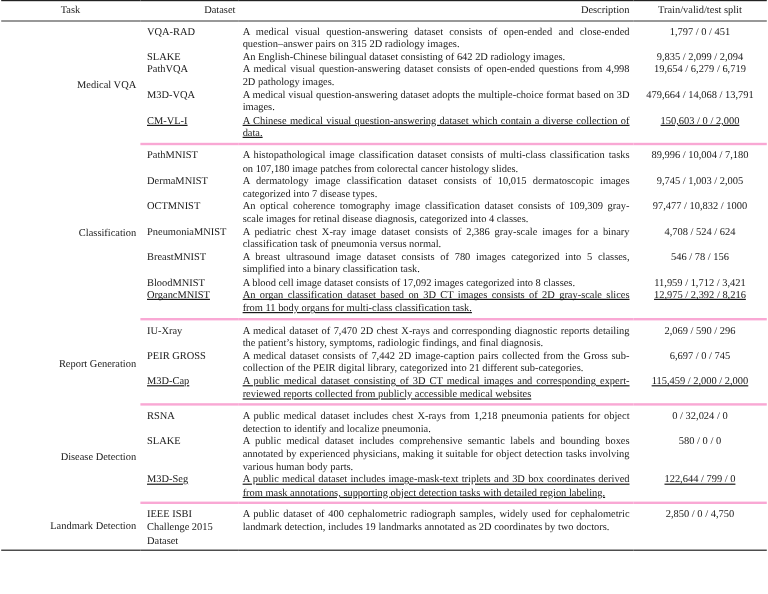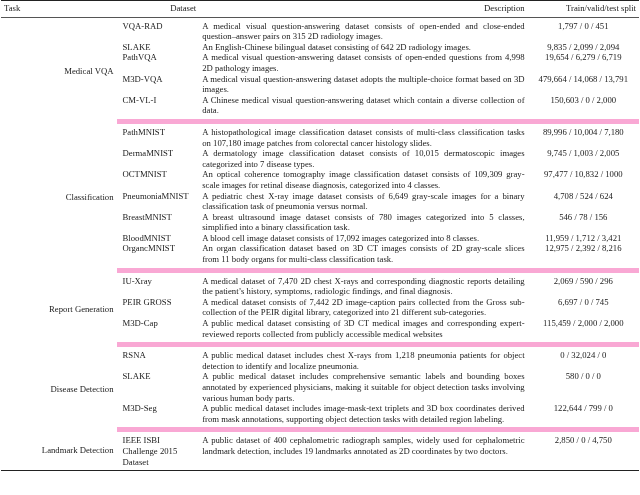--- a/index.html
+++ b/index.html
@@ -1,28 +1,28 @@
 <!DOCTYPE html>
 <html><head>
 <meta charset="utf-8">
 <style>
   html, body { margin: 0; padding: 0; background: #ffffff; }
   body { width: 640px; height: 495px; overflow: hidden; font-family: "Liberation Serif", serif; color: #1a1a1a; }
   table { border-collapse: collapse; width: 638px; margin-left: 1px; font-size: 8.7px; line-height: 10.6px; }
   thead th { font-weight: normal; text-align: right; padding: 2px 3px 3px 3px; border-top: 1.6px solid #222; border-bottom: 1px solid #555; }
-  thead th.c-task { text-align: left; }
-  thead th.c-split { }
+  thead th.c-task { text-align: center; }
+  thead th.c-split { text-align: center; }
   td { vertical-align: top; padding: 0 3px; }
   td.c-task { text-align: right; vertical-align: middle; width: 112px; }
   td.c-ds { width: 74px; padding-left: 6px; }
   td.c-desc { width: 333px; text-align: justify; }
   td.c-split { width: 106px; text-align: center; white-space: nowrap; }
   tr.first td { padding-top: 3px; }
   tr.last td { padding-bottom: 3px; }
-  tr.group-end td { border-bottom: 5px solid #f9a8d4; }
+  tr.group-end td { border-bottom: 2px solid #f9a8d4; text-decoration: underline; }
   tr.table-end td { border-bottom: 1.6px solid #222; }
 </style>
 </head>
 <body>
 
 <table>
   <thead>
     <tr>
       <th class="c-task">Task</th>
       <th class="c-ds">Dataset</th>
@@ -68,21 +68,21 @@
         <td class="c-desc">A dermatology image classification dataset consists of 10,015 dermatoscopic images categorized into 7 disease types.</td>
         <td class="c-split">9,745 / 1,003 / 2,005</td>
       </tr>
       <tr class="">
         <td class="c-ds">OCTMNIST</td>
         <td class="c-desc">An optical coherence tomography image classification dataset consists of 109,309 gray-scale images for retinal disease diagnosis, categorized into 4 classes.</td>
         <td class="c-split">97,477 / 10,832 / 1000</td>
       </tr>
       <tr class="">
         <td class="c-ds">PneumoniaMNIST</td>
-        <td class="c-desc">A pediatric chest X-ray image dataset consists of 6,649 gray-scale images for a binary classification task of pneumonia versus normal.</td>
+        <td class="c-desc">A pediatric chest X-ray image dataset consists of 2,386 gray-scale images for a binary classification task of pneumonia versus normal.</td>
         <td class="c-split">4,708 / 524 / 624</td>
       </tr>
       <tr class="">
         <td class="c-ds">BreastMNIST</td>
         <td class="c-desc">A breast ultrasound image dataset consists of 780 images categorized into 5 classes, simplified into a binary classification task.</td>
         <td class="c-split">546 / 78 / 156</td>
       </tr>
       <tr class="">
         <td class="c-ds">BloodMNIST</td>
         <td class="c-desc">A blood cell image dataset consists of 17,092 images categorized into 8 classes.</td>

